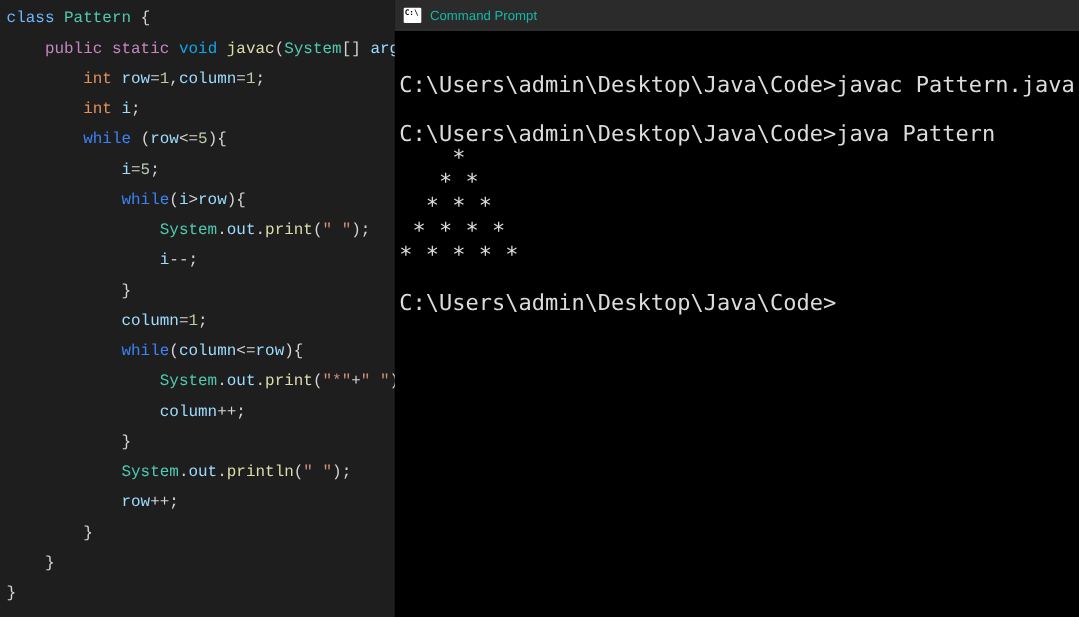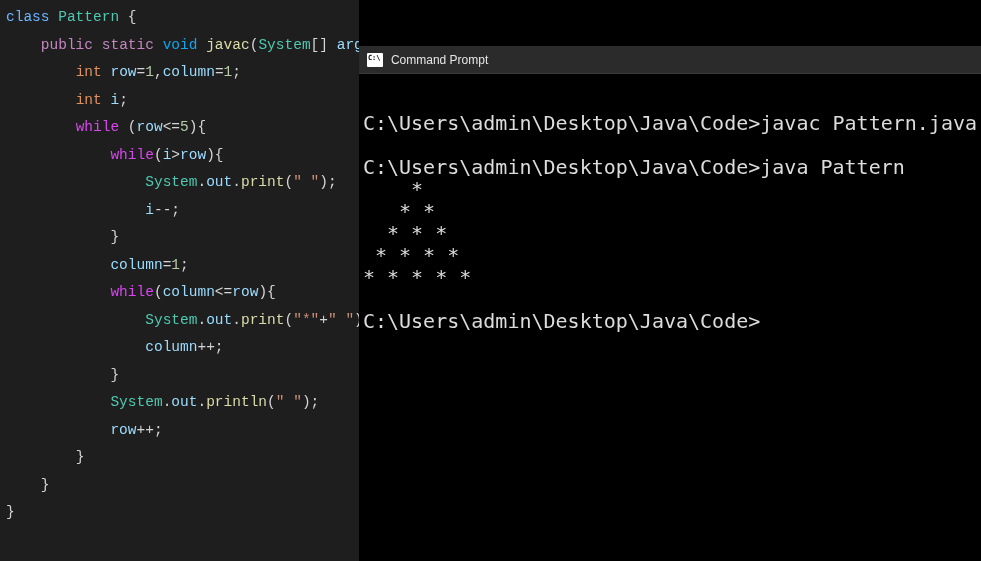--- a/index.html
+++ b/index.html
@@ -25,47 +25,46 @@
     .code-line {
       white-space: pre;
       font-size: 14.5px;
       line-height: 27.5px;
       color: #d4d4d4;
       padding-left: 6px;
     }
     .kw-class { color: #6cb6ff; }
     .kw-mod { color: #c586c0; }
     .kw-type { color: #0ea5e9; }
-    .kw-ctrl { color: #d946ef; }
+    .kw-ctrl { color: #3b82f6; }
     .kw-int { color: #e2915c; }
     .cls-name { color: #4ec9b0; }
     .method { color: #dcdcaa; }
     .var { color: #9cdcfe; }
     .str { color: #ce9178; }
     .num { color: #b5cea8; }
     .punct { color: #d4d4d4; }
 
     .terminal-pane {
       flex: 1;
       height: 561px;
       display: flex;
       flex-direction: column;
       background: #000;
     }
     .terminal-title {
       height: 28px;
       background: #2b2b2b;
-      color: #e5e5e5;
+      color: #14b8a6;
       display: flex;
       align-items: center;
       padding: 0 8px;
       font-size: 12px;
       font-family: 'Segoe UI', sans-serif;
       border-bottom: 1px solid #3c3c3c;
-      margin-top: 46px;
     }
     .terminal-icon {
       width: 16px;
       height: 14px;
       margin-right: 8px;
       display: inline-block;
       background: #fff;
       position: relative;
       border-radius: 1px;
     }
@@ -96,20 +95,21 @@
 </head>
 <body>
 
 <div class="editor-pane">
   <div id="code-container">
       <div class="code-line"><span style="color: rgb(64, 64, 64);"></span><span class="kw-class">class </span><span class="cls-name">Pattern </span><span class="punct">{</span></div>
       <div class="code-line"><span style="color: rgb(64, 64, 64);">    </span><span class="kw-mod">public </span><span class="kw-mod">static </span><span class="kw-type">void </span><span class="method">javac</span><span class="punct">(</span><span class="cls-name">System</span><span class="punct">[] </span><span class="var">args</span><span class="punct">){</span></div>
       <div class="code-line"><span style="color: rgb(64, 64, 64);">        </span><span class="kw-int">int </span><span class="var">row</span><span class="punct">=</span><span class="num">1</span><span class="punct">,</span><span class="var">column</span><span class="punct">=</span><span class="num">1</span><span class="punct">;</span></div>
       <div class="code-line"><span style="color: rgb(64, 64, 64);">        </span><span class="kw-int">int </span><span class="var">i</span><span class="punct">;</span></div>
       <div class="code-line"><span style="color: rgb(64, 64, 64);">        </span><span class="kw-ctrl">while </span><span class="punct">(</span><span class="var">row</span><span class="punct">&lt;=</span><span class="num">5</span><span class="punct">){</span></div>
+      <div class="code-line"><span style="color: rgb(64, 64, 64);">            </span><span class="var">i</span><span class="punct">=</span><span class="num">5</span><span class="punct">;</span></div>
       <div class="code-line"><span style="color: rgb(64, 64, 64);">            </span><span class="kw-ctrl">while</span><span class="punct">(</span><span class="var">i</span><span class="punct">&gt;</span><span class="var">row</span><span class="punct">){</span></div>
       <div class="code-line"><span style="color: rgb(64, 64, 64);">                </span><span class="cls-name">System</span><span class="punct">.</span><span class="var">out</span><span class="punct">.</span><span class="method">print</span><span class="punct">(</span><span class="str">" "</span><span class="punct">);</span></div>
       <div class="code-line"><span style="color: rgb(64, 64, 64);">                </span><span class="var">i</span><span class="punct">--;</span></div>
       <div class="code-line"><span style="color: rgb(64, 64, 64);">            </span><span class="punct">}</span></div>
       <div class="code-line"><span style="color: rgb(64, 64, 64);">            </span><span class="var">column</span><span class="punct">=</span><span class="num">1</span><span class="punct">;</span></div>
       <div class="code-line"><span style="color: rgb(64, 64, 64);">            </span><span class="kw-ctrl">while</span><span class="punct">(</span><span class="var">column</span><span class="punct">&lt;=</span><span class="var">row</span><span class="punct">){</span></div>
       <div class="code-line"><span style="color: rgb(64, 64, 64);">                </span><span class="cls-name">System</span><span class="punct">.</span><span class="var">out</span><span class="punct">.</span><span class="method">print</span><span class="punct">(</span><span class="str">"*"</span><span class="punct">+</span><span class="str">" "</span><span class="punct">);</span></div>
       <div class="code-line"><span style="color: rgb(64, 64, 64);">                </span><span class="var">column</span><span class="punct">++;</span></div>
       <div class="code-line"><span style="color: rgb(64, 64, 64);">            </span><span class="punct">}</span></div>
       <div class="code-line"><span style="color: rgb(64, 64, 64);">            </span><span class="cls-name">System</span><span class="punct">.</span><span class="var">out</span><span class="punct">.</span><span class="method">println</span><span class="punct">(</span><span class="str">" "</span><span class="punct">);</span></div>

